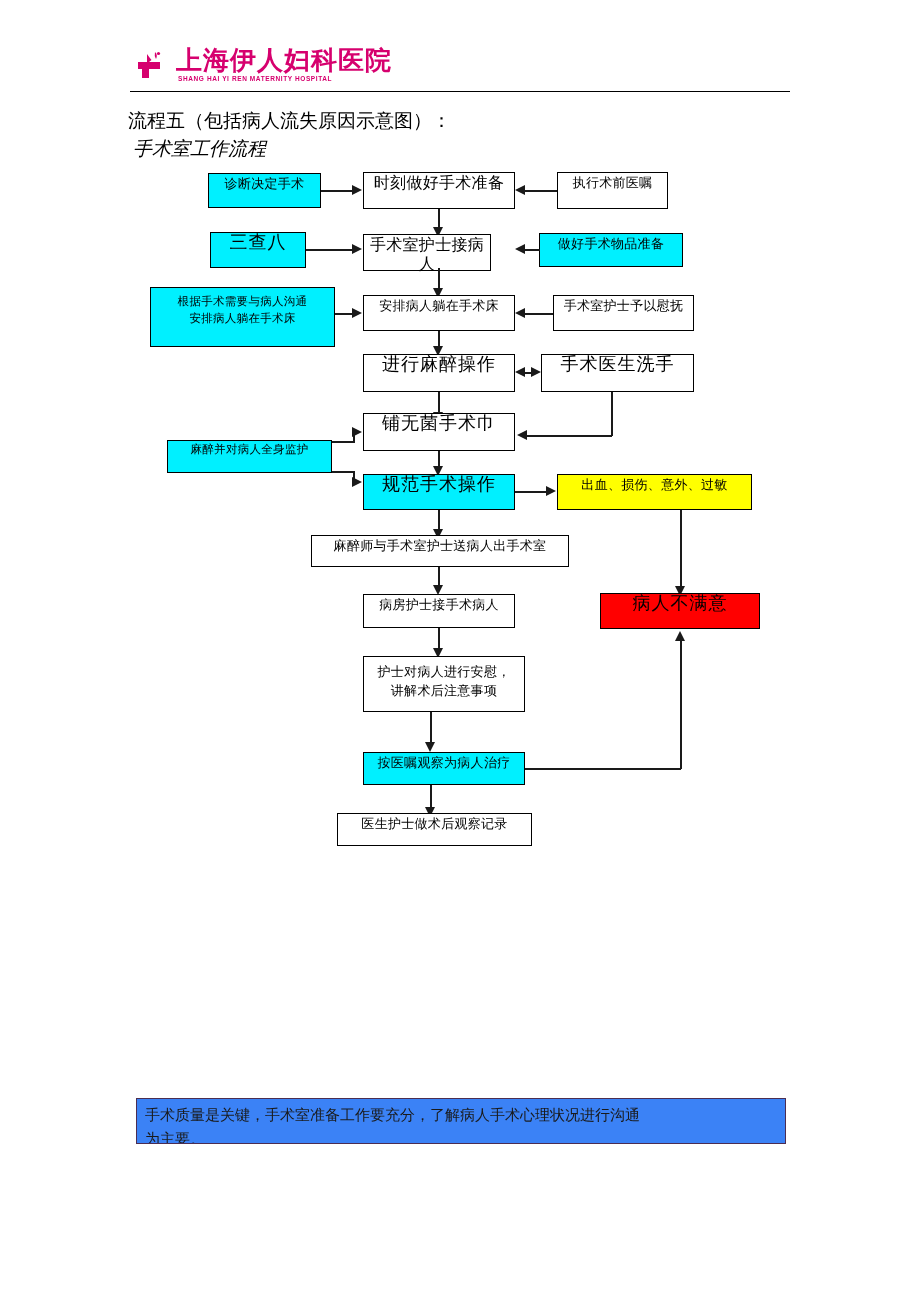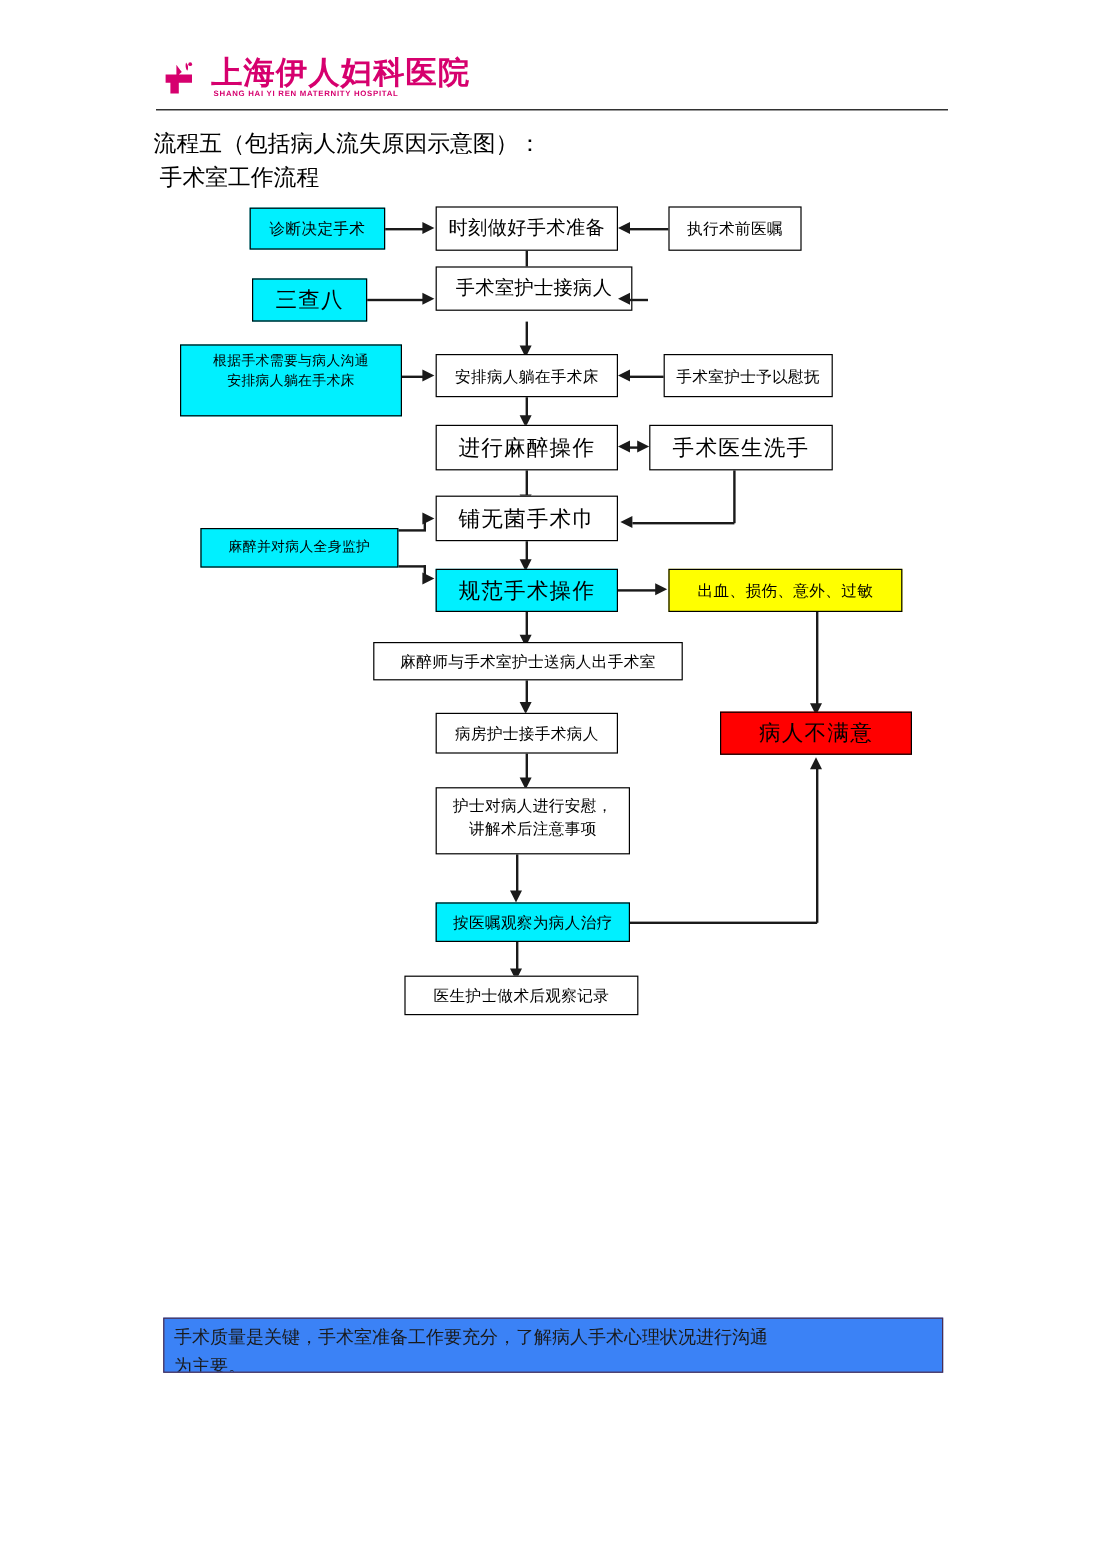--- a/index.html
+++ b/index.html
@@ -80,30 +80,31 @@
     line-height: 26px;
   }
   #doc-title-2 {
     position: absolute;
     left: 133px;
     top: 136px;
     font-size: 19px;
     color: #000;
     white-space: nowrap;
     line-height: 26px;
+    font-style: italic;
   }
 
   
   .node {
     position: absolute;
     box-sizing: border-box;
     border: 1.2px solid #000;
     background: #ffffff;
     display: flex;
-    align-items: center;
+    align-items: flex-start;
     justify-content: center;
     text-align: center;
     color: #000;
     font-size: 13px;
     line-height: 19px;
     letter-spacing: 0.3px;
     padding: 0 3px;
   }
   .node.cyan  { background: #00f0ff; }
   .node.red   { background: #ff0000; }
@@ -179,22 +180,25 @@
   <div class="ln h" style="left:321px; top:190px; width:32px;"></div>
   <div class="arw right" style="left:352px; top:185px;"></div>
   <div class="ln h" style="left:525px; top:190px; width:32px;"></div>
   <div class="arw left" style="left:515px; top:185px;"></div>
   <div class="ln v" style="left:438px; top:209px; height:20px;"></div>
   <div class="arw down" style="left:433px; top:227px;"></div>
 
   <div class="node cyan big" style="left: 210px; top: 232px; width: 96px; height: 36px; background: rgb(0, 240, 255);">
     <span>三查八</span>
   </div>
-  <div class="node med" style="left: 363px; top: 222px; width: 164px; height: 37px; background: rgb(255, 255, 255);">
+  <div class="node med" style="left: 363px; top: 234px; width: 128px; height: 37px; background: rgb(255, 255, 255);">
     <span>手术室护士接病人</span>
+  </div>
+  <div class="node cyan" style="left: 539px; top: 233px; width: 144px; height: 34px; background: rgb(0, 240, 255);">
+    <span>做好手术物品准备</span>
   </div>
 
   <div class="ln h" style="left:306px; top:249px; width:47px;"></div>
   <div class="arw right" style="left:352px; top:244px;"></div>
   <div class="ln h" style="left:525px; top:249px; width:15px;"></div>
   <div class="arw left" style="left:515px; top:244px;"></div>
   <div class="ln v" style="left:438px; top:268px; height:22px;"></div>
   <div class="arw down" style="left:433px; top:288px;"></div>
 
   <div class="node cyan two-line small" style="left: 150px; top: 287px; width: 185px; height: 60px; background: rgb(0, 240, 255);">

